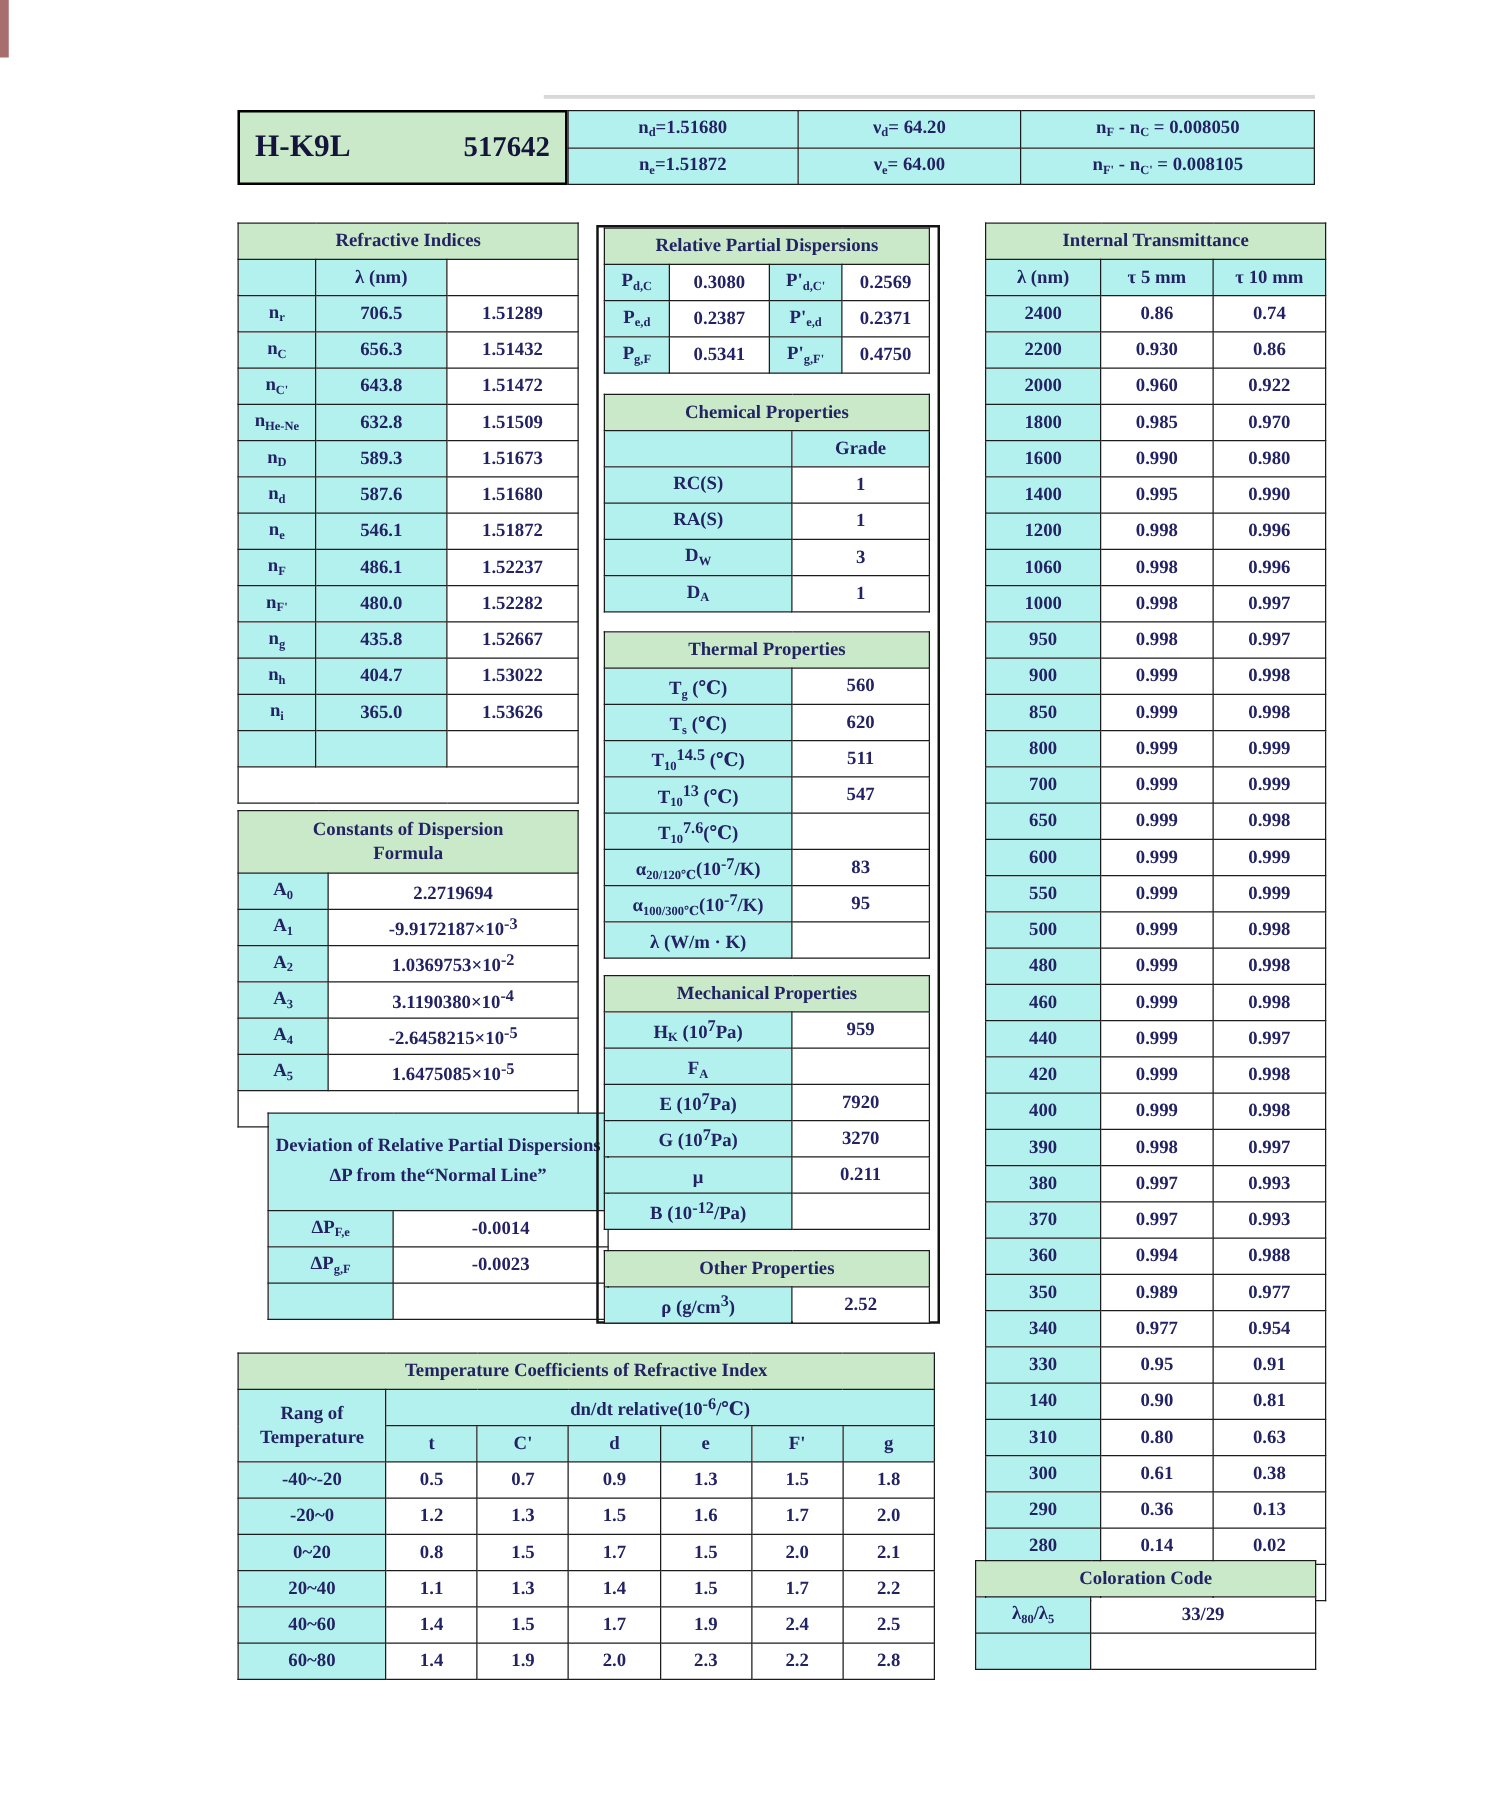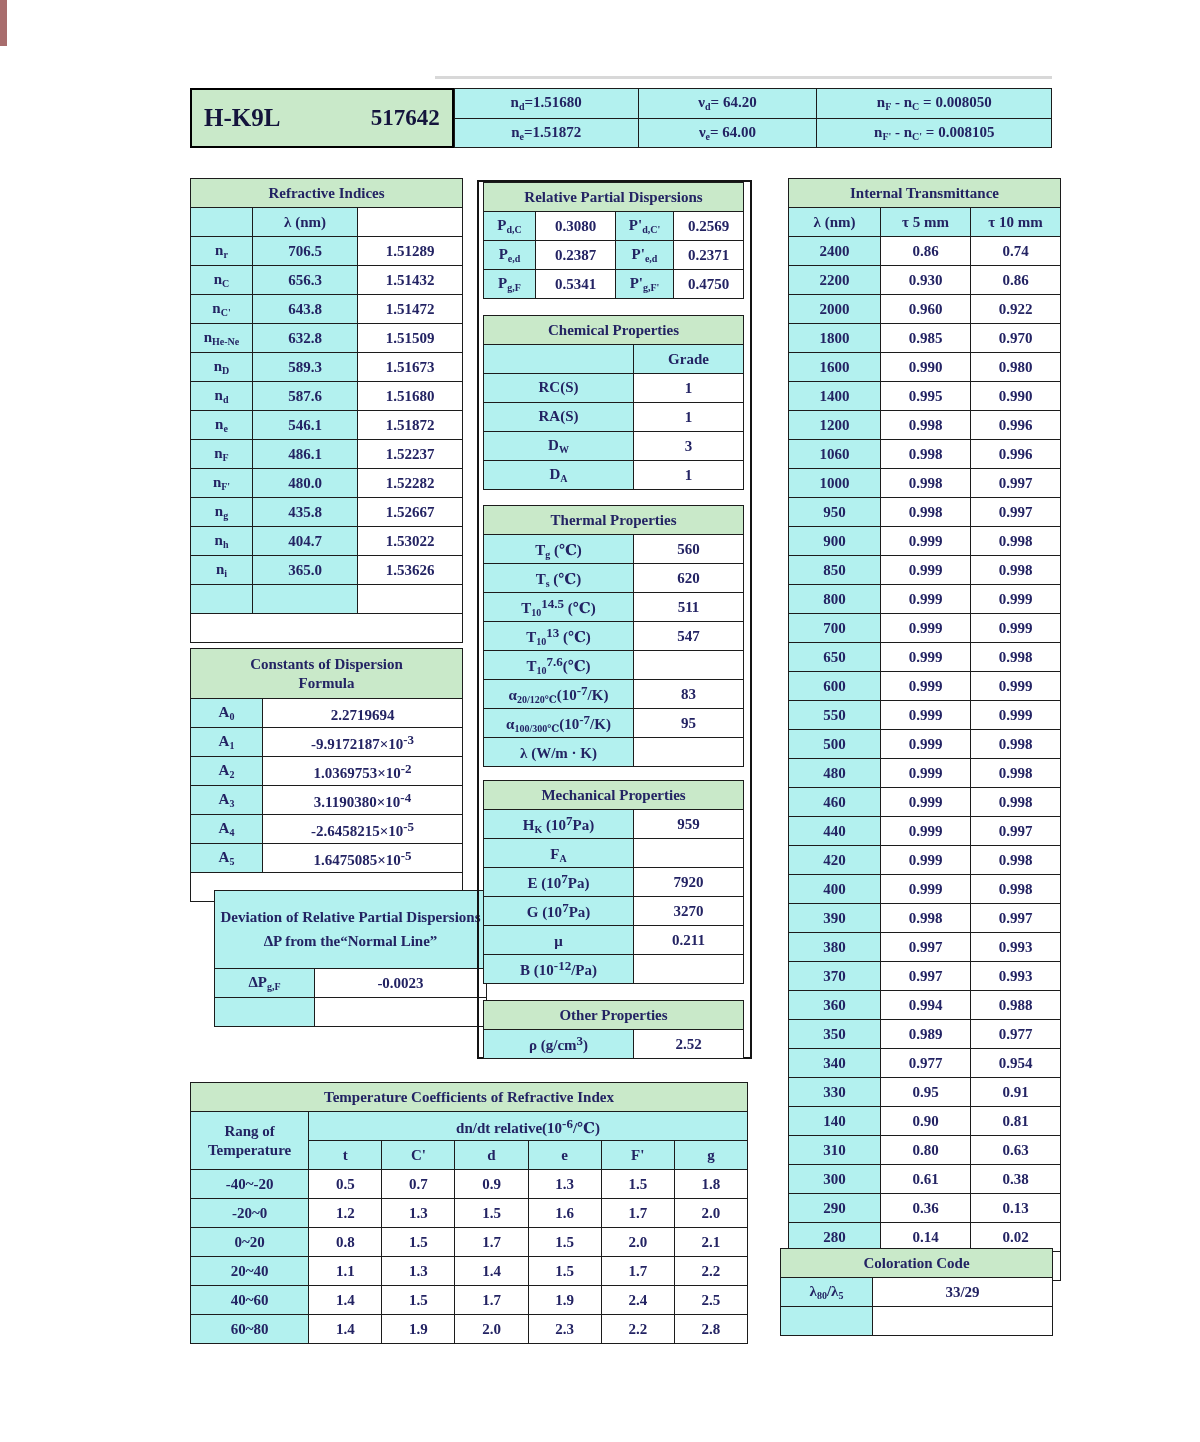--- a/index.html
+++ b/index.html
@@ -246,20 +246,24 @@
           <col style="width:100px">
           <col style="width:172px">
         </colgroup>
       <tbody>
         <tr style="height:78px">
           <td class="dev-title" colspan="2">Deviation of Relative Partial Dispersions ΔP from the“Normal Line”</td>
         </tr>
       </tbody>
       <tbody>
 
+          <tr style="height:27px">
+            <td class="cyan"><span>ΔP</span><sub>F,e</sub></td>
+            <td class="white">-0.0014</td>
+          </tr>
 
           <tr style="height:27px">
             <td class="cyan"><span>ΔP</span><sub>g,F</sub></td>
             <td class="white">-0.0023</td>
           </tr>
 
           <tr style="height:27px">
             <td class="cyan"><span></span><sub></sub></td>
             <td class="white"></td>
           </tr>

